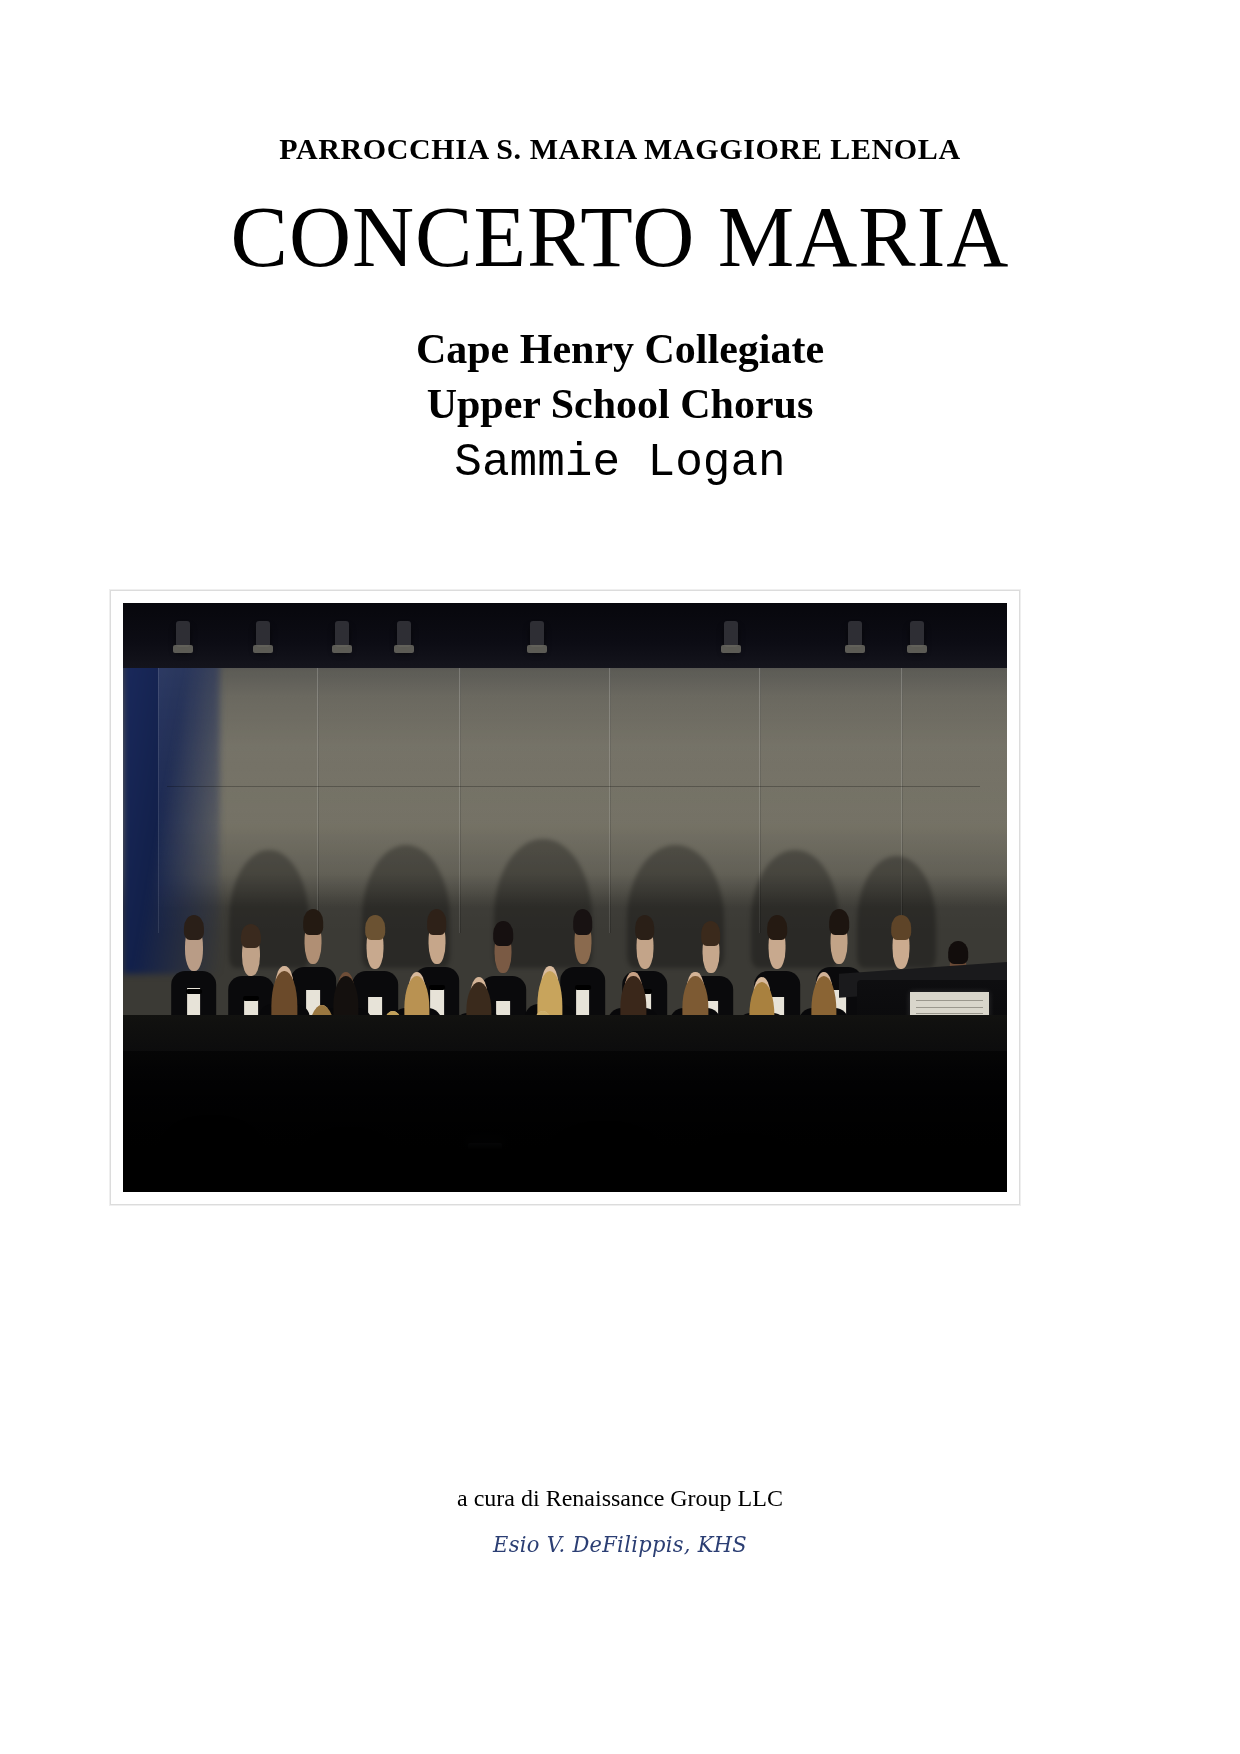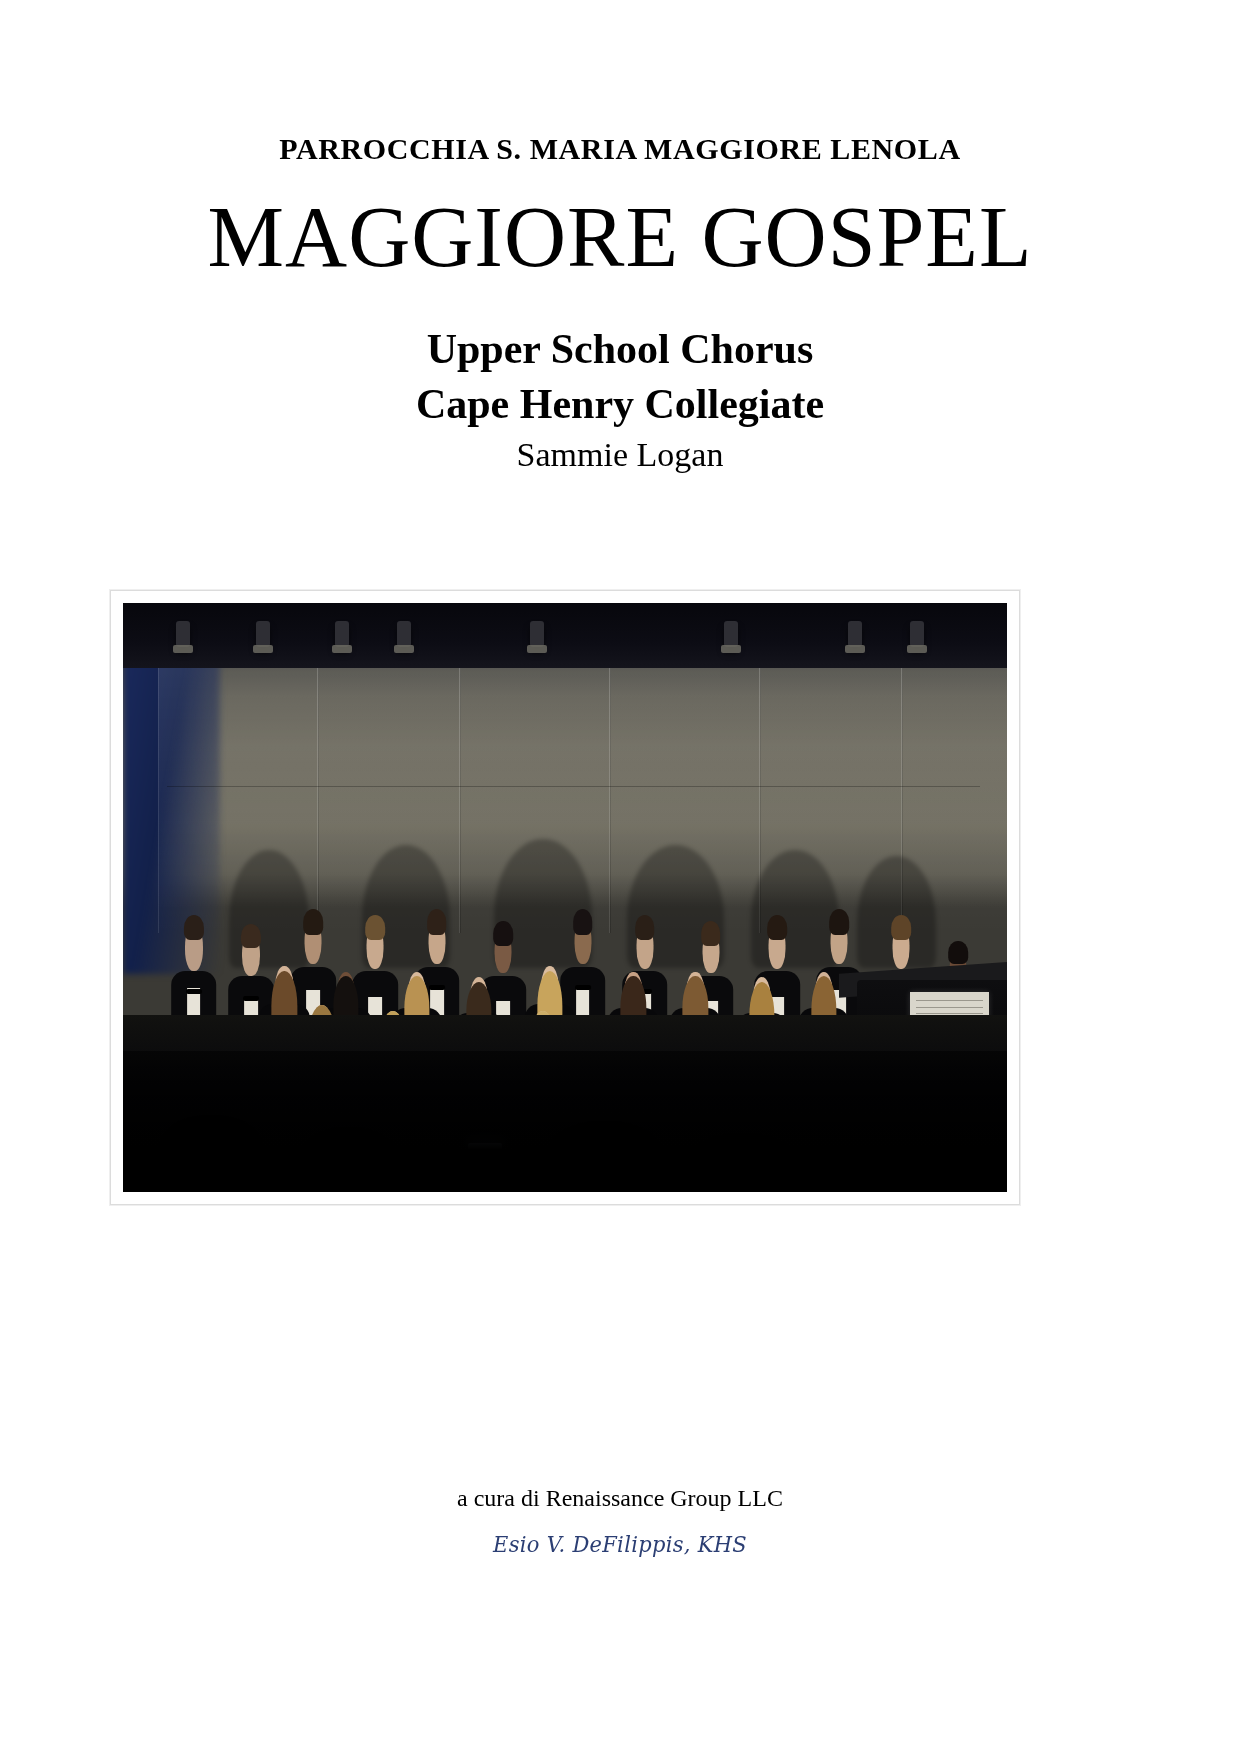--- a/index.html
+++ b/index.html
@@ -61,23 +61,23 @@
     font-size: 42px;
     line-height: 1.32;
   }
   .role-line {
     font-family: "Liberation Serif", serif;
     font-weight: normal;
     font-size: 40px;
     line-height: 1.32;
   }
   .director-name {
-    font-family: Liberation Serif, serif;
+    font-family: Liberation Mono, monospace;
     font-weight: normal;
-    font-size: 34px;
+    font-size: 46px;
     line-height: 1.32;
   }
 
   
   .photo-frame {
     position: absolute;
     left: 110px;
     top: 590px;
     width: 910px;
     height: 615px;
@@ -318,25 +318,25 @@
     transform: scaleY(1.08);
   }
 </style>
 </head>
 <body>
 
 <div class="poster">
 
   <div class="parish-line">PARROCCHIA S. MARIA MAGGIORE LENOLA</div>
 
-  <div class="main-title">MAGGIORE GOSPEL</div>
+  <div class="main-title">CONCERTO MARIA</div>
 
   <div class="ensemble-block">
+    <div class="ensemble-line">Cape Henry Collegiate</div>
     <div class="ensemble-line">Upper School Chorus</div>
-    <div class="ensemble-line">Cape Henry Collegiate</div>
     <div class="director-name">Sammie Logan</div>
   </div>
 
   <div class="photo-frame">
     <div class="photo">
 
       <div class="stage-back"></div>
       <div class="blue-wash"></div>
 
       <div class="panel" style="left:4%;width:18%;"></div>

